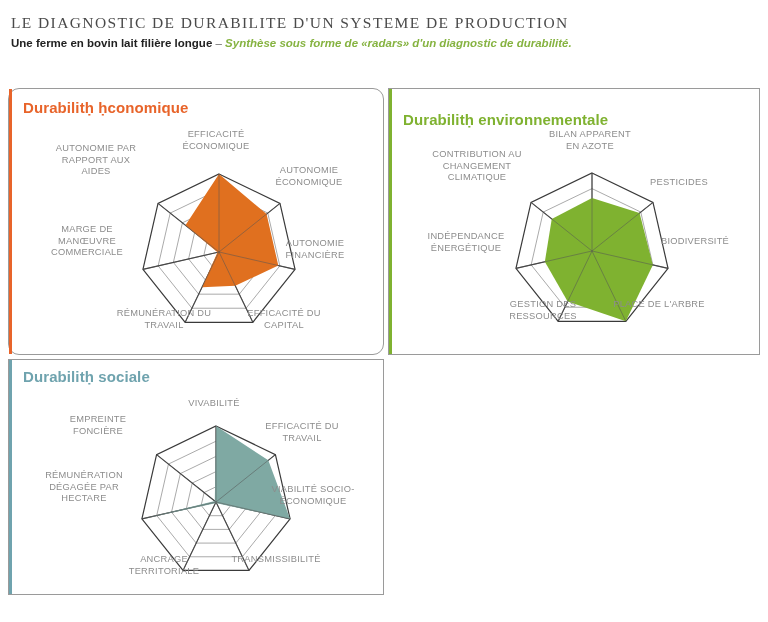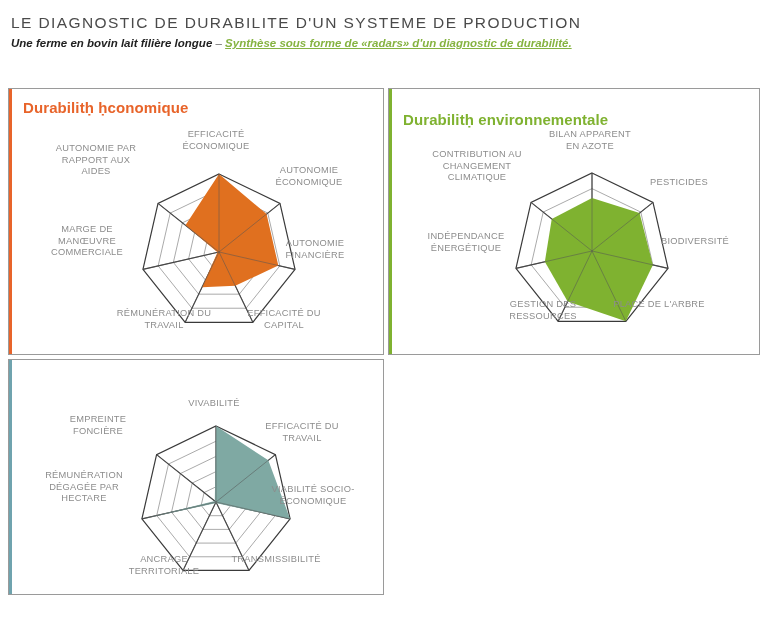--- a/index.html
+++ b/index.html
@@ -11,28 +11,28 @@
     position:relative;
   }
 
   
   #header{position:absolute;left:8px;top:8px;width:752px;}
   #doc-title{
     font-size:15.5px;
     letter-spacing:1.4px;
     color:#4a4a4a;
     font-weight:400;
-    font-family:Liberation Sans, sans-serif;
+    font-family:Liberation Serif, serif;
     white-space:nowrap;
     margin:6px 0 0 3px;
   }
   .sub-line{margin:4px 0 0 3px;font-size:11.5px;line-height:15px;white-space:nowrap;}
-  .sub-bold{font-weight:bold;font-style:italic;color:#222;}
+  .sub-bold{font-weight:bold;color:#222;}
   .sub-dash{color:#666;font-style:italic;}
-  .sub-green{font-weight:bold;font-style:italic;color:#86b341;text-decoration:underline;}
+  .sub-green{font-weight:bold;font-style:italic;color:#86b341;}
 
   
   #panels{position:absolute;left:8px;top:88px;}
 
   .panel{
     position:absolute;
     background:#fff;
     box-sizing:border-box;
     border:1px solid #9a9a9a;
   }
@@ -40,21 +40,21 @@
     position:absolute;left:0;top:0;bottom:0;width:3px;
   }
   .panel-title{
     position:absolute;
     font-size:15px;
     font-weight:bold;
     letter-spacing:0.1px;
     white-space:nowrap;
   }
 
-  #panel-eco{left:0;top:0;width:376px;height:267px;}
+  #panel-eco{left:0;top:0;width:376px;height:267px;border-radius:11px;}
   #panel-env{left:380px;top:0;width:372px;height:267px;}
   #panel-soc{left:0;top:271px;width:376px;height:236px;}
 
   .radar-wrap{position:absolute;left:15px;top:0;width:100%;height:100%;}
   svg{display:block;overflow:visible;}
 
   .axis-line{stroke:#3a3a3a;stroke-width:1.1;fill:none;}
   .ring{fill:none;stroke:#8d8d8d;stroke-width:0.75;}
   .ring-outer{fill:none;stroke:#3a3a3a;stroke-width:1.2;}
   .series{stroke:none;}
@@ -145,20 +145,21 @@
           <text x="255" y="218" text-anchor="middle" class="rlabel"><tspan x="255" dy="0">PLACE DE L'ARBRE</tspan></text>
           <text x="139" y="218" text-anchor="middle" class="rlabel"><tspan x="139" dy="0">GESTION DES</tspan><tspan x="139" dy="11.6">RESSOURCES</tspan></text>
           <text x="62" y="150" text-anchor="middle" class="rlabel"><tspan x="62" dy="0">INDÉPENDANCE</tspan><tspan x="62" dy="11.6">ÉNERGÉTIQUE</tspan></text>
           <text x="73" y="68" text-anchor="middle" class="rlabel"><tspan x="73" dy="0">CONTRIBUTION AU</tspan><tspan x="73" dy="11.6">CHANGEMENT</tspan><tspan x="73" dy="11.6">CLIMATIQUE</tspan></text>
         </svg>
     </div>
   </div>
 
   <div class="panel" id="panel-soc">
     <div class="panel-accent" style="background:#6FA3AE"></div>
+    <div class="panel-title" style="left:14px;top:8px;color:#6FA3AE">Durabilitḥ sociale</div>
     <div class="radar-wrap">
       <svg id="svg-soc" width="376" height="236" viewBox="0 0 376 236">
           <polygon points="192.00,126.80 203.88,132.52 206.82,145.38 198.60,155.69 185.40,155.69 177.18,145.38 180.12,132.52" class="ring"></polygon>
           <polygon points="192.00,111.60 215.77,123.05 221.64,148.76 205.19,169.39 178.81,169.39 162.36,148.76 168.23,123.05" class="ring"></polygon>
           <polygon points="192.00,96.40 227.65,113.57 236.46,152.15 211.79,183.08 172.21,183.08 147.54,152.15 156.35,113.57" class="ring"></polygon>
           <polygon points="192.00,81.20 239.54,104.09 251.28,155.53 218.38,196.78 165.62,196.78 132.72,155.53 144.46,104.09" class="ring"></polygon>
           <polygon points="192.00,66.00 251.42,94.61 266.09,158.91 224.98,210.47 159.02,210.47 117.91,158.91 132.58,94.61" class="ring-outer"></polygon>
           <line x1="192" y1="142" x2="192.00" y2="66.00" class="axis-line"></line>
           <line x1="192" y1="142" x2="251.42" y2="94.61" class="axis-line"></line>
           <line x1="192" y1="142" x2="266.09" y2="158.91" class="axis-line"></line>

